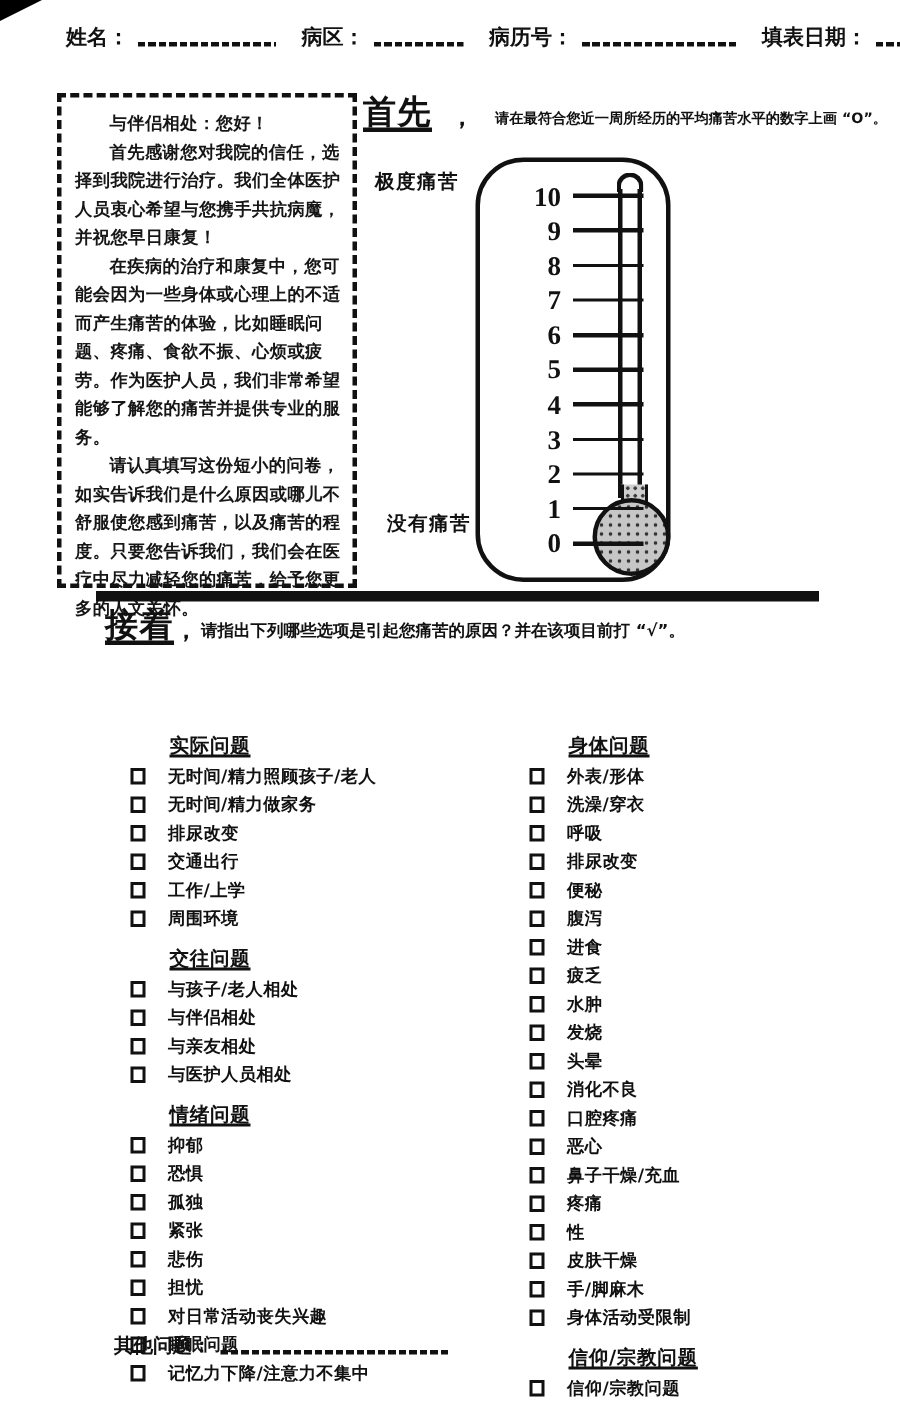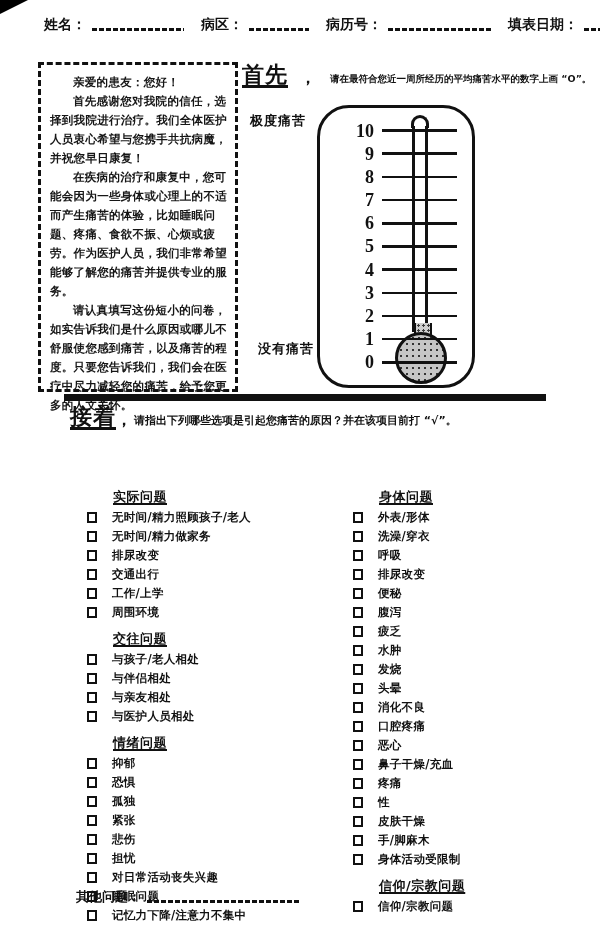--- a/index.html
+++ b/index.html
@@ -29,21 +29,21 @@
   .sec2{left:70px;top:402px;}
   .big-head{font-size:22px;font-weight:bold;text-decoration:underline;
     text-decoration-thickness:2.5px;text-underline-offset:3px;letter-spacing:1px;}
   .head-comma{font-size:16px;font-weight:bold;padding:0 2px 1px 0;}
   .head-instr{font-size:9.5px;font-weight:bold;padding-bottom:4px;}
   .sec2 .head-instr{font-size:11px;}
   
   .thermo-label{position:absolute;font-size:13px;font-weight:bold;letter-spacing:1px;}
   .lbl-top{left:250px;top:112px;}
   .lbl-bottom{left:258px;top:340px;}
-  .thermometer{position:absolute;left:317px;top:105px;width:158px;height:283px;
+  .thermometer{position:absolute;left:317px;top:105px;width:130px;height:283px;
     box-sizing:border-box;border:3px solid #111;border-radius:32px;background:#fff;}
   .thermo-scale{position:absolute;left:26px;right:15px;top:13px;bottom:13px;
     display:flex;flex-direction:column;justify-content:space-between;z-index:2;}
   .t-row{display:flex;align-items:center;height:19px;}
   .t-num{width:28px;text-align:right;padding-right:8px;
     font-family:"Liberation Serif","DejaVu Serif",serif;font-weight:bold;font-size:18px;line-height:1;}
   .t-tick{flex:1;height:2.5px;background:#111;}
   .t-tube{position:absolute;left:92px;top:18px;width:10px;height:206px;
     border-left:3px solid #111;border-right:3px solid #111;z-index:1;}
   .t-arc{position:absolute;left:91px;top:7px;width:18px;height:13px;box-sizing:border-box;
@@ -94,21 +94,21 @@
       <span class="blank-line w-record"></span>
     </div>
     <div class="field">
       <span class="field-label">填表日期：</span>
       <span class="blank-line w-date"></span>
     </div>
   </div>
 
   <div class="letter-box">
 
-      <p class="letter-p">亲爱的患友：您好！</p>
+      <p class="letter-p">与伴侣相处：您好！</p>
 
       <p class="letter-p">首先感谢您对我院的信任，选择到我院进行治疗。我们全体医护人员衷心希望与您携手共抗病魔，并祝您早日康复！</p>
 
       <p class="letter-p">在疾病的治疗和康复中，您可能会因为一些身体或心理上的不适而产生痛苦的体验，比如睡眠问题、疼痛、食欲不振、心烦或疲劳。作为医护人员，我们非常希望能够了解您的痛苦并提供专业的服务。</p>
 
       <p class="letter-p">请认真填写这份短小的问卷，如实告诉我们是什么原因或哪儿不舒服使您感到痛苦，以及痛苦的程度。只要您告诉我们，我们会在医疗中尽力减轻您的痛苦，给予您更多的人文关怀。</p>
     </div>
 
   <div class="section-header sec1">
     <span class="big-head">首先</span>
@@ -332,20 +332,24 @@
           <div class="ck-row">
             <span class="ckbox"></span>
             <span class="ck-label">便秘</span>
           </div>
 
           <div class="ck-row">
             <span class="ckbox"></span>
             <span class="ck-label">腹泻</span>
           </div>
 
+          <div class="ck-row">
+            <span class="ckbox"></span>
+            <span class="ck-label">进食</span>
+          </div>
 
           <div class="ck-row">
             <span class="ckbox"></span>
             <span class="ck-label">疲乏</span>
           </div>
 
           <div class="ck-row">
             <span class="ckbox"></span>
             <span class="ck-label">水肿</span>
           </div>

